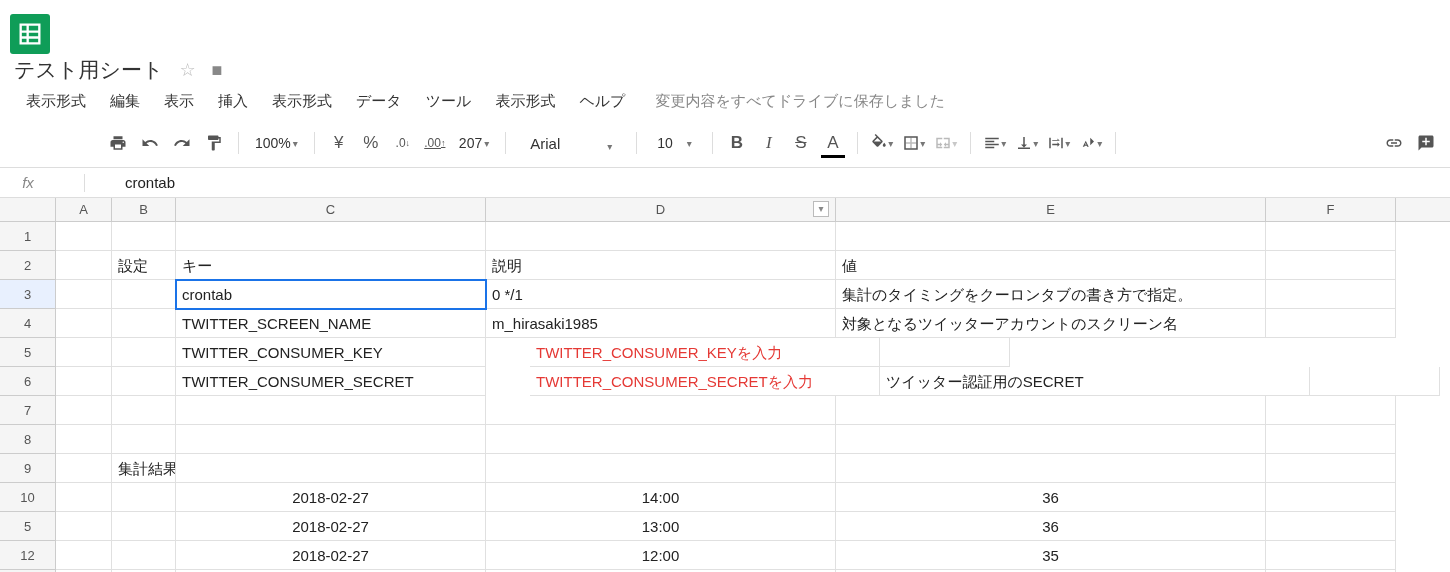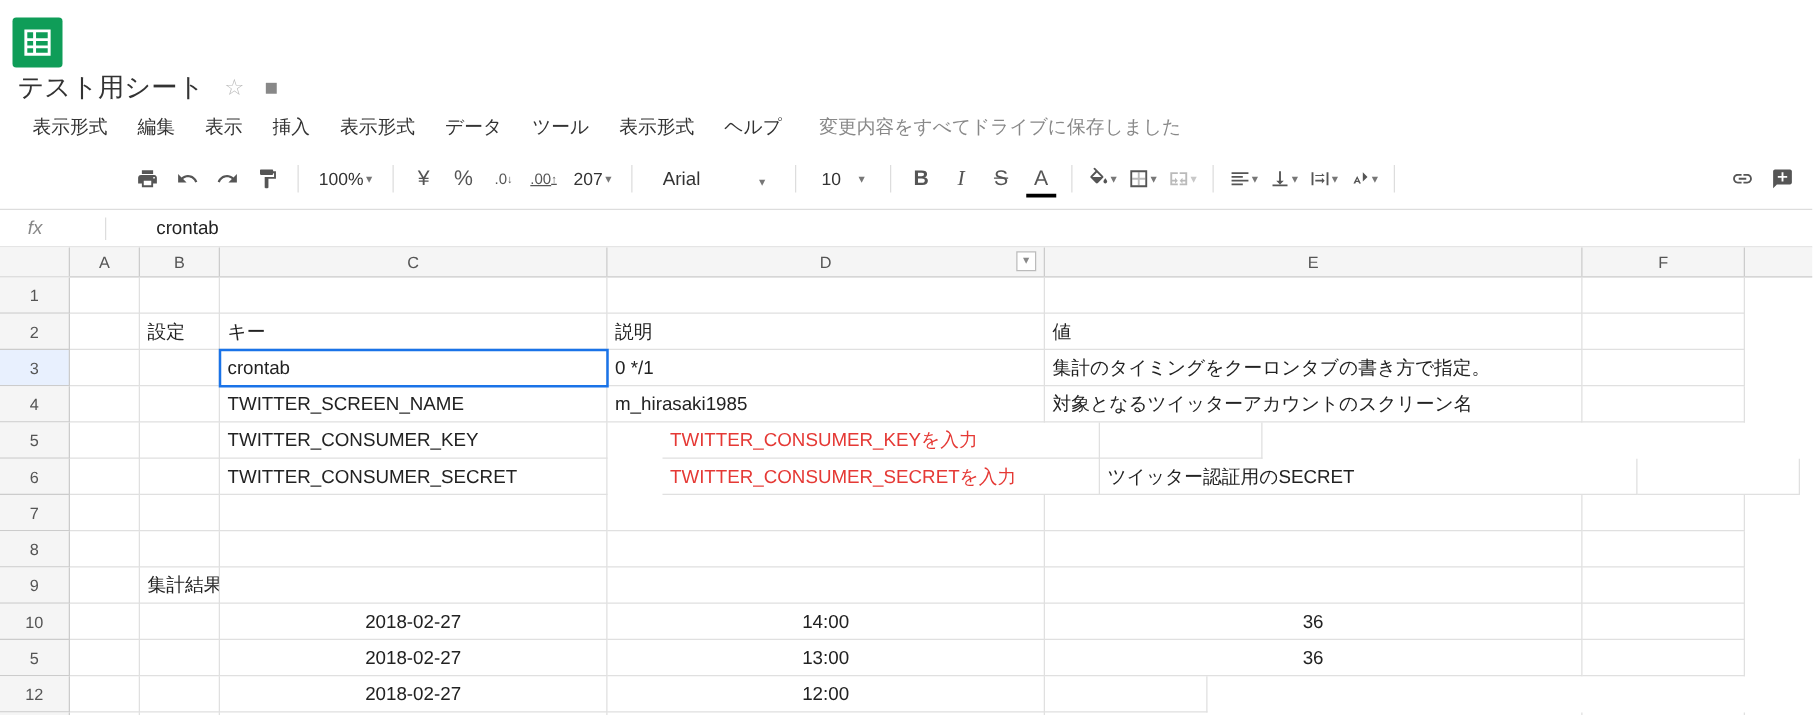--- a/index.html
+++ b/index.html
@@ -319,20 +319,21 @@
       <div class="cell cw-E right">36</div>
       <div class="cell cw-F"></div>
     </div>
 
   <div class="row">
       <div class="rh">12</div>
       <div class="cell cw-A"></div>
       <div class="cell cw-B"></div>
       <div class="cell cw-C right">2018-02-27</div>
       <div class="cell cw-D right">12:00</div>
+      <div class="cell cw-E right">35</div>
       <div class="cell cw-F"></div>
     </div>
 
   <div class="row">
       <div class="rh">13</div>
       <div class="cell cw-A"></div>
       <div class="cell cw-B"></div>
       <div class="cell cw-C"></div>
       <div class="cell cw-D"></div>
       <div class="cell cw-E"></div>

